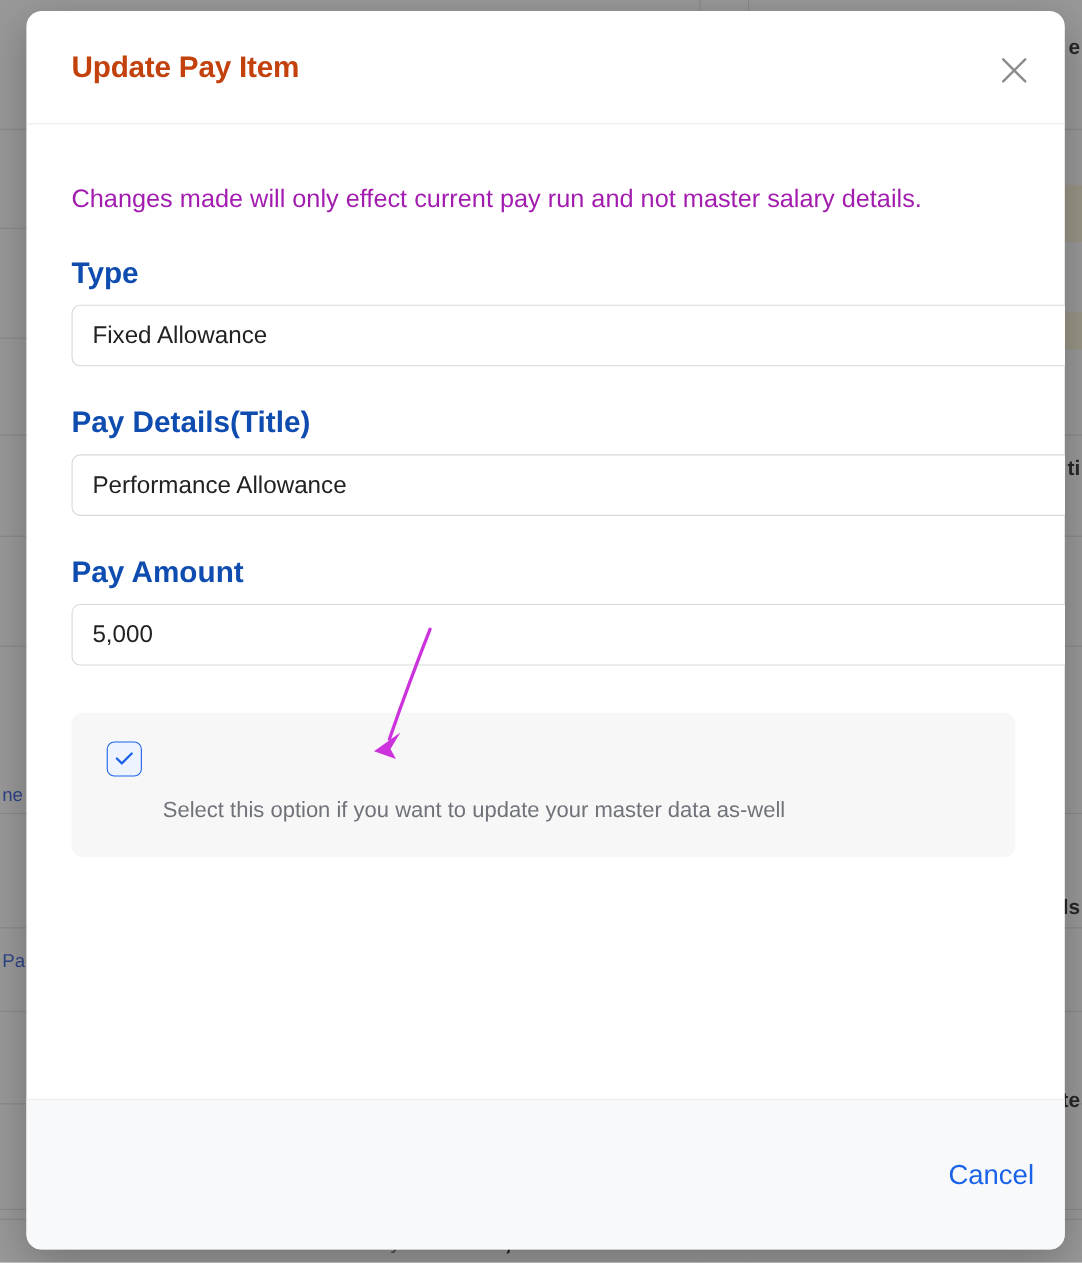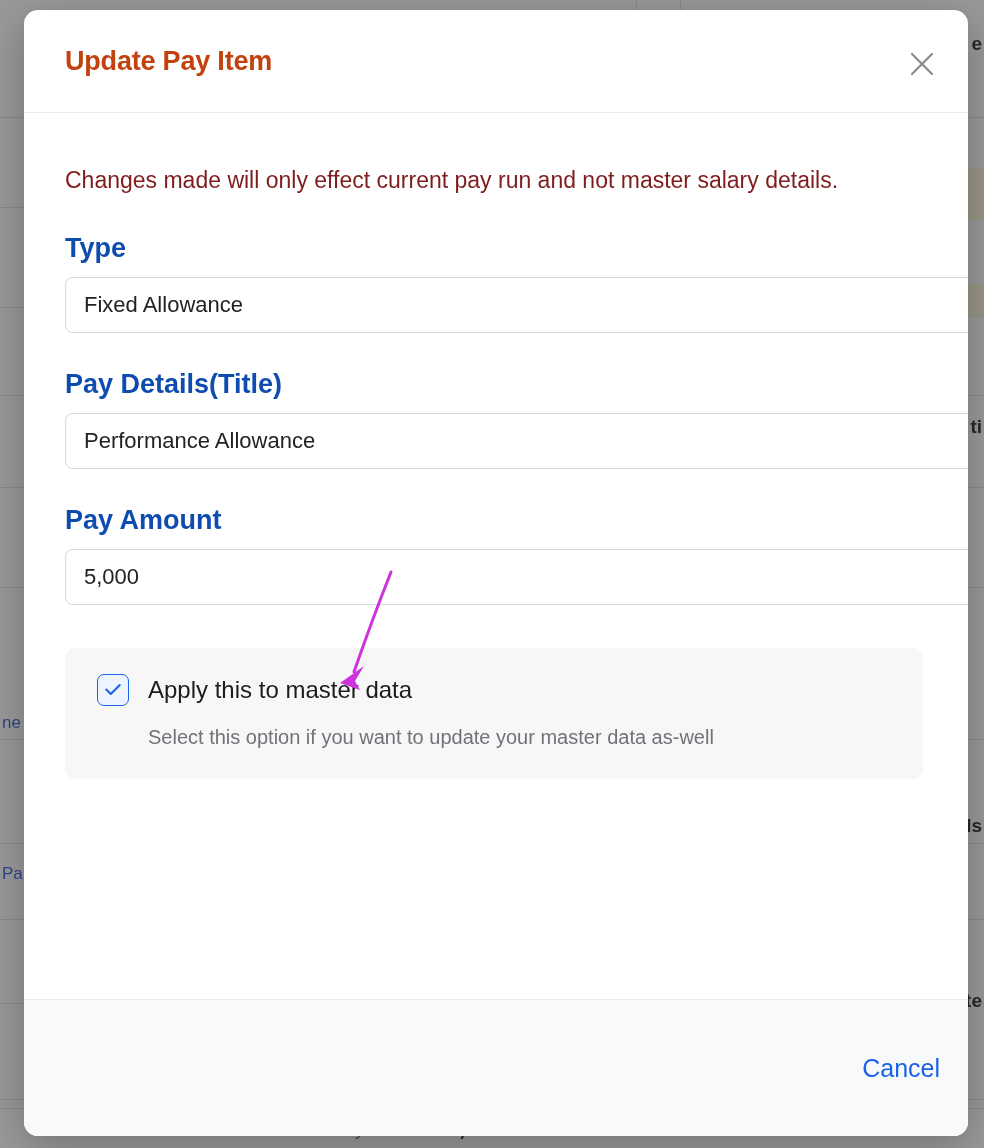--- a/index.html
+++ b/index.html
@@ -152,21 +152,21 @@
   .modal-body {
     position: relative;
     flex: 1 1 auto;
     padding: 0 41px;
   }
 
   .intro-text {
     margin-top: 51px;
     font-size: 23px;
     line-height: 1.42;
-    color: #7f1d1d;
+    color: #a21caf;
     max-width: 830px;
   }
 
   .field-group { margin-top: 36px; }
 
   .field-label {
     font-size: 27px;
     font-weight: bold;
     color: #0f4caf;
     margin-bottom: 13px;
@@ -398,21 +398,20 @@
     </div>
 
 
     <div class="master-panel">
       <div class="master-row">
         <span class="cb-box focused">
           <svg width="18" height="15" viewBox="0 0 20 16" aria-hidden="true">
             <path d="M2.5 8 L7.5 13 L17.5 3" stroke="#1a63e8" stroke-width="2.3" fill="none" stroke-linecap="round" stroke-linejoin="round"></path>
           </svg>
         </span>
-        <span class="master-label">Apply this to master data</span>
       </div>
       <div class="master-hint">Select this option if you want to update your master data as-well</div>
     </div>
 
   </div>
 
   <div class="modal-footer">
     <button class="btn-cancel">Cancel</button>
   </div>
 

